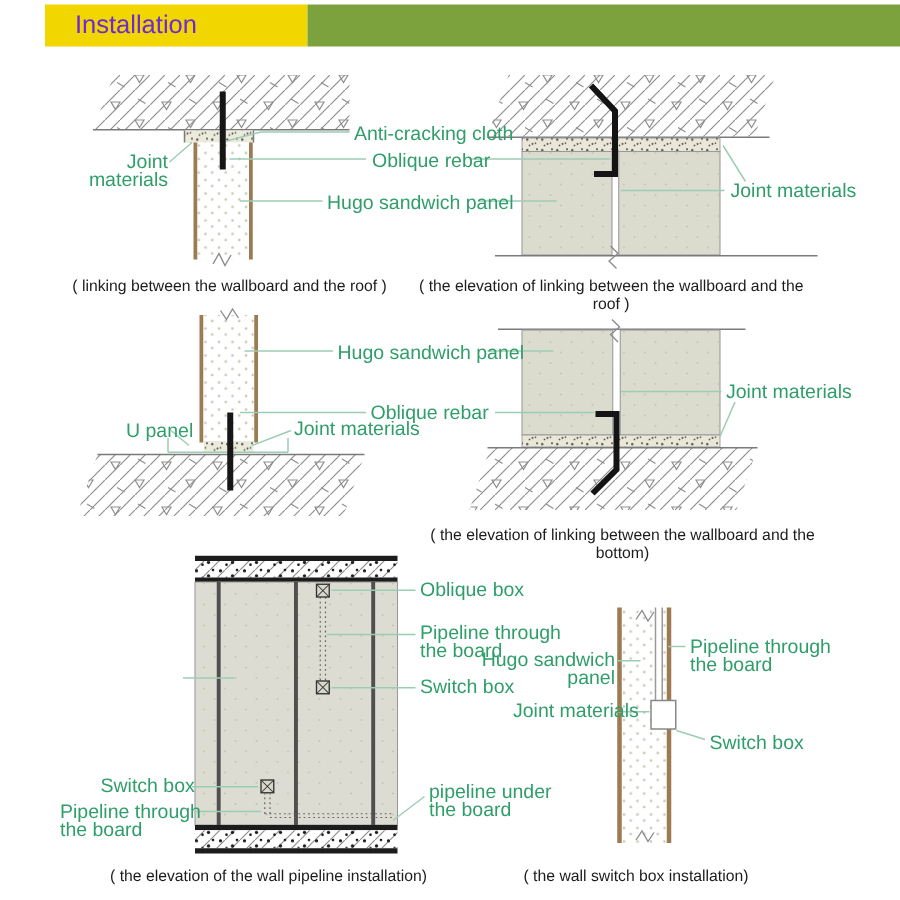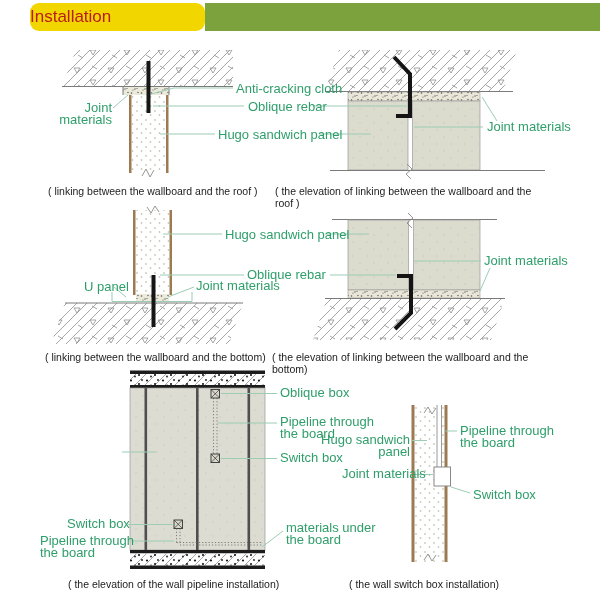--- a/index.html
+++ b/index.html
@@ -1,23 +1,23 @@
 <!DOCTYPE html>
 <html><head>
 <meta charset="utf-8">
 <style>
   html,body{margin:0;padding:0;background:#fff;}
   #app{position:relative;width:600px;height:600px;background:#ffffff;overflow:hidden;
        font-family:"Liberation Sans", sans-serif;}
   .hdr-y{position:absolute;left:30px;top:3px;width:175px;height:28px;background:#f2d600;
-         color:#b91c1c;font-size:17px;line-height:28px;padding-left:0;box-sizing:border-box;border-radius:9px;}
+         color:#6d28d9;font-size:17px;line-height:28px;padding-left:20px;box-sizing:border-box;}
   .hdr-g{position:absolute;left:205px;top:3px;width:395px;height:28px;background:#7ca23d;}
   svg.canvas{position:absolute;left:0;top:0;}
   .lbl{position:absolute;font-size:13px;line-height:11.5px;color:#2f9e6a;white-space:pre-line;}
-  .cap{position:absolute;font-size:10.5px;line-height:12px;color:#1c1c1c;}
+  .cap{position:absolute;font-size:10.5px;line-height:12px;color:#1c1c1c;text-align:center;}
   .ld{stroke:#9ccdb3;stroke-width:1;fill:none;}
   .gl{stroke:#7a7a7a;stroke-width:1;fill:none;}
   .brk{stroke:#8a8a8a;stroke-width:0.9;fill:none;}
   .dot{stroke:#666;stroke-width:0.8;stroke-dasharray:1.2 2;fill:none;}
   .zbar{stroke:#141414;stroke-width:4;fill:none;}
   .boxx{stroke:#333;stroke-width:0.7;fill:none;}
 </style>
 </head>
 <body>
 
@@ -224,28 +224,27 @@
   <div class="lbl" style="left:196px;top:280px">Joint materials</div>
   <div class="lbl" style="left:484px;top:255px">Joint materials</div>
 
   <div class="lbl" style="left:280px;top:387px">Oblique box</div>
   <div class="lbl" style="left:280px;top:416px">Pipeline through
 the board</div>
   <div class="lbl" style="left:280px;top:452px">Switch box</div>
   <div class="lbl" style="left:67px;top:518px">Switch box</div>
   <div class="lbl" style="left:40px;top:535px">Pipeline through
 the board</div>
-  <div class="lbl" style="left:286px;top:522px">materials under
+  <div class="lbl" style="left:286px;top:522px">pipeline under
 the board</div>
 
   <div class="lbl" style="left:311px;top:434px;width:99px;text-align:right">Hugo sandwich panel</div>
   <div class="lbl" style="left:460px;top:425px">Pipeline through
 the board</div>
   <div class="lbl" style="left:342px;top:468px">Joint materials</div>
   <div class="lbl" style="left:473px;top:489px">Switch box</div>
 
   <div class="cap" style="left:48px;top:185px;width:210px">( linking between the wallboard and the roof )</div>
   <div class="cap" style="left:275px;top:185px;width:265px">( the elevation of linking between the wallboard and the roof )</div>
-  <div class="cap" style="left:45px;top:351px;width:222px">( linking between the wallboard and the bottom)</div>
   <div class="cap" style="left:272px;top:351px;width:286px">( the elevation of linking between the wallboard and the bottom)</div>
   <div class="cap" style="left:68px;top:578px;width:222px">( the elevation of  the wall pipeline installation)</div>
   <div class="cap" style="left:349px;top:578px;width:150px">( the wall switch box installation)</div>
 </div>
 
 </body></html>

